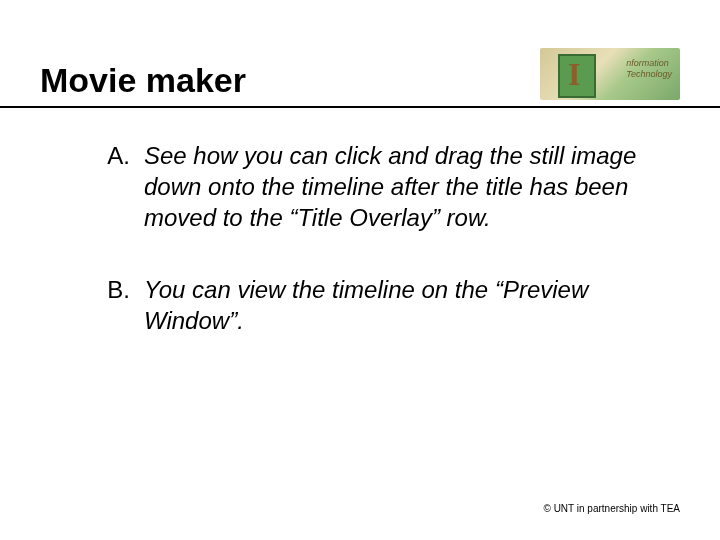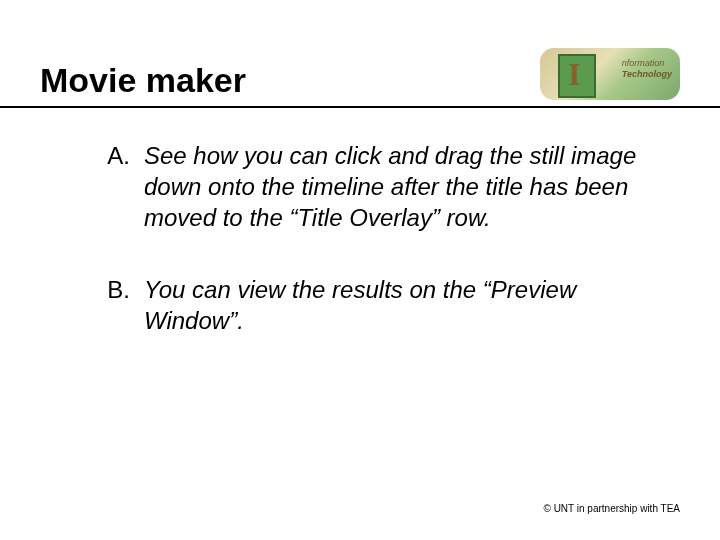--- a/index.html
+++ b/index.html
@@ -25,21 +25,21 @@
   .title {
     font-size: 34px;
     font-weight: bold;
     color: #000;
   }
   .logo {
     width: 140px;
     height: 52px;
     background: linear-gradient(135deg, #d4c896 0%, #e8dfb8 40%, #a8c98a 60%, #7ba86b 100%);
     position: relative;
-    border-radius: 14px;
+    border-radius: 2px;
     overflow: hidden;
   }
   .logo::before {
     content: "";
     position: absolute;
     left: 18px;
     top: 6px;
     width: 34px;
     height: 40px;
     background: #5a9b4f;
@@ -60,21 +60,21 @@
     right: 8px;
     top: 10px;
     font-size: 9px;
     line-height: 1.2;
     font-style: italic;
     color: #6b5a2a;
     text-align: left;
   }
   .logo-text .line2 {
     display: block;
-    font-weight: bold;
+    font-weight: normal;
   }
   .content {
     position: absolute;
     top: 140px;
     left: 98px;
     right: 60px;
   }
   .item {
     display: flex;
     margin-bottom: 40px;
@@ -116,19 +116,19 @@
   </div>
 </div>
 
 <div class="content">
   <div class="item">
     <div class="marker">A.</div>
     <div class="item-text">See how you can click and drag the still image down onto the timeline after the title has been moved to the “Title Overlay” row.</div>
   </div>
   <div class="item">
     <div class="marker">B.</div>
-    <div class="item-text">You can view the results on the “Preview Window”.</div>
+    <div class="item-text">You can view the timeline on the “Preview Window”.</div>
   </div>
 </div>
 
 <div class="footer">
   <div>© UNT in partnership with TEA</div>
 </div>
 
 </body></html>

